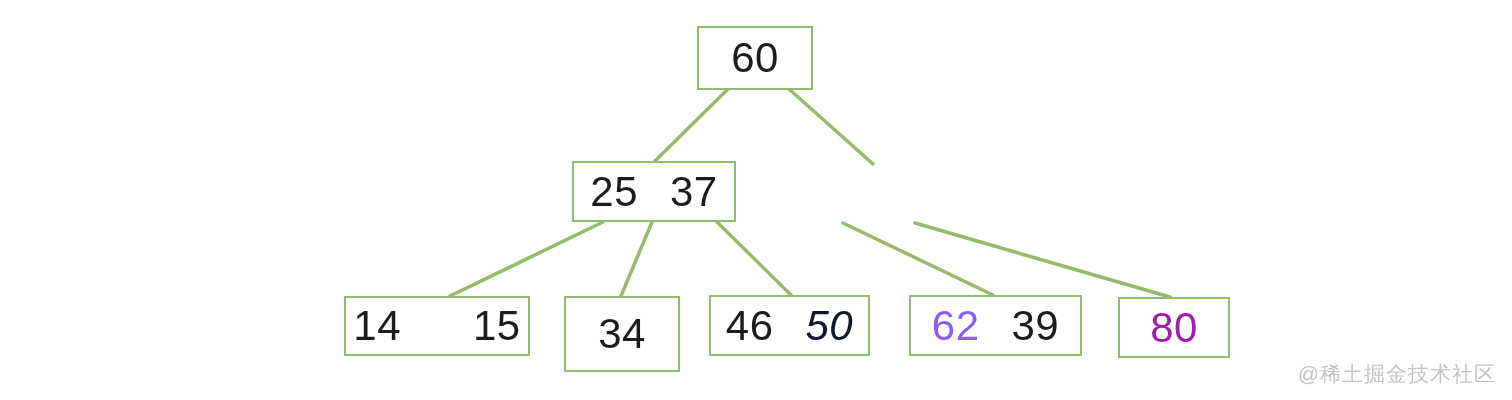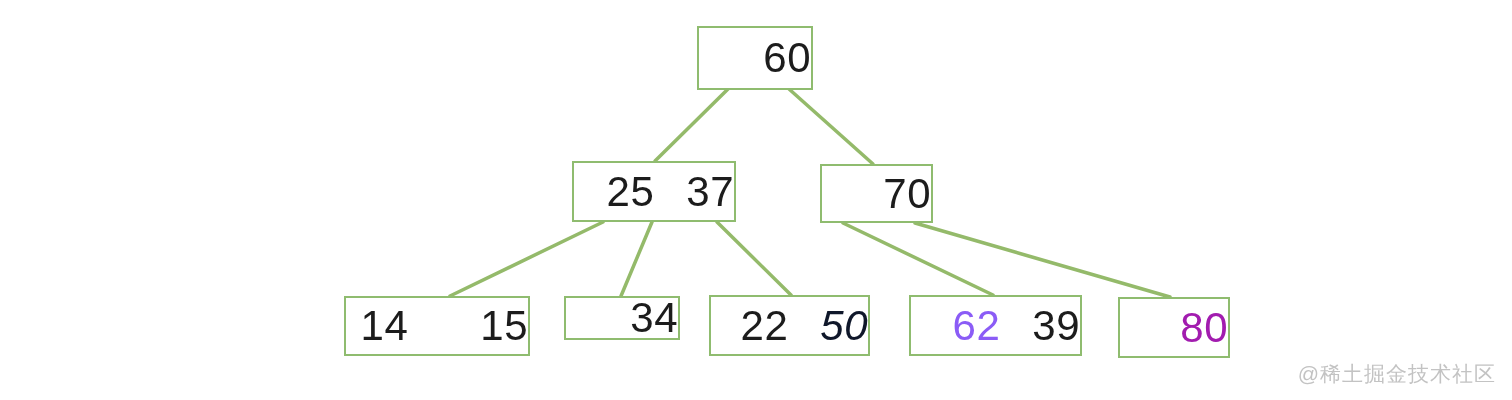--- a/index.html
+++ b/index.html
@@ -29,21 +29,21 @@
     top: 0;
     width: 100%;
     height: 100%;
   }
   .tree-node {
     position: absolute;
     box-sizing: border-box;
     background: #ffffff;
     display: flex;
     align-items: center;
-    justify-content: flex-end;
+    justify-content: center;
     gap: 32px;
   }
   .node-key {
     font-size: 42px;
     line-height: 1;
     letter-spacing: 0.5px;
     white-space: nowrap;
   }
   .watermark {
     position: absolute;
@@ -68,32 +68,29 @@
       <line x1="915" y1="223" x2="1170" y2="297" stroke="#94ba6a" stroke-width="3.5" stroke-linecap="round"></line>
     </svg>
   <div class="nodes-layer" id="nodes-layer">
       <div class="tree-node" style="left: 697px; top: 26px; width: 116px; height: 64px; border: 2px solid rgb(143, 188, 111); background: rgb(255, 255, 255);">
         <span class="node-key" style="color: rgb(28, 28, 28);">60</span>
       </div>
       <div class="tree-node" style="left: 572px; top: 161px; width: 164px; height: 61px; border: 2px solid rgb(143, 188, 111); background: rgb(255, 255, 255);">
         <span class="node-key" style="color: rgb(28, 28, 28);">25</span>
         <span class="node-key" style="color: rgb(28, 28, 28);">37</span>
       </div>
-      <div class="tree-node" style="left: 820px; top: 164px; width: 113px; height: 59px; border: 2px solid rgb(143, 188, 111); background: rgb(255, 255, 255);">
-        <span class="node-key" style="color: rgb(28, 28, 28);">70</span>
-      </div>
       <div class="tree-node" style="left: 344px; top: 296px; width: 186px; height: 60px; border: 2px solid rgb(143, 188, 111); background: rgb(255, 255, 255);">
         <span class="node-key" style="color: rgb(28, 28, 28);">14</span>
         <span class="node-key" style="color: rgb(28, 28, 28); margin-left: 40px;">15</span>
       </div>
-      <div class="tree-node" style="left: 564px; top: 296px; width: 116px; height: 44px; border: 2px solid rgb(143, 188, 111); background: rgb(255, 255, 255);">
+      <div class="tree-node" style="left: 564px; top: 296px; width: 116px; height: 76px; border: 2px solid rgb(143, 188, 111); background: rgb(255, 255, 255);">
         <span class="node-key" style="color: rgb(28, 28, 28);">34</span>
       </div>
       <div class="tree-node" style="left: 709px; top: 295px; width: 161px; height: 61px; border: 2px solid rgb(143, 188, 111); background: rgb(255, 255, 255);">
-        <span class="node-key" style="color: rgb(28, 28, 28);">22</span>
+        <span class="node-key" style="color: rgb(28, 28, 28);">46</span>
         <span class="node-key" style="color: #0f172a; font-style: italic;">50</span>
       </div>
       <div class="tree-node" style="left: 909px; top: 295px; width: 173px; height: 61px; border: 2px solid rgb(143, 188, 111); background: rgb(255, 255, 255);">
         <span class="node-key" style="color: #8b5cf6;">62</span>
         <span class="node-key" style="color: rgb(28, 28, 28);">39</span>
       </div>
       <div class="tree-node" style="left: 1118px; top: 297px; width: 112px; height: 61px; border: 2px solid rgb(143, 188, 111); background: rgb(255, 255, 255);">
         <span class="node-key" style="color: #a21caf;">80</span>
       </div>
     </div>

